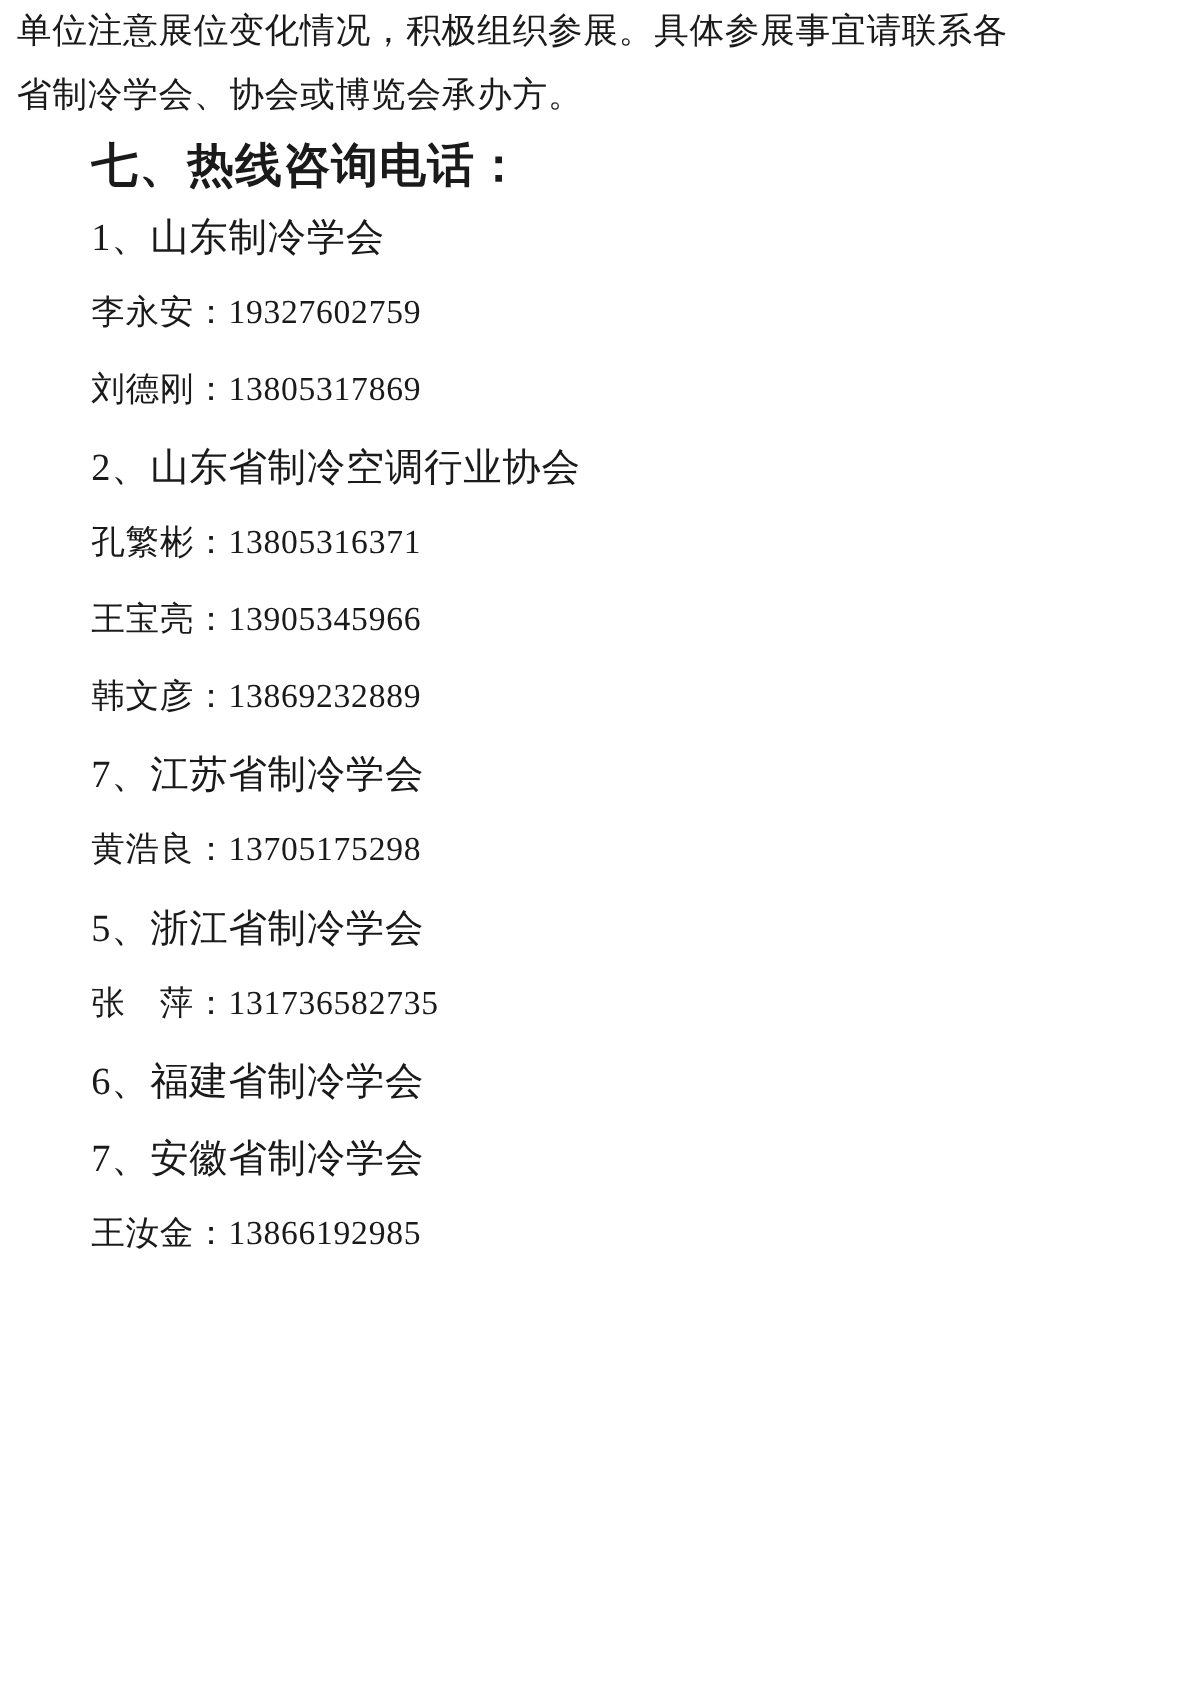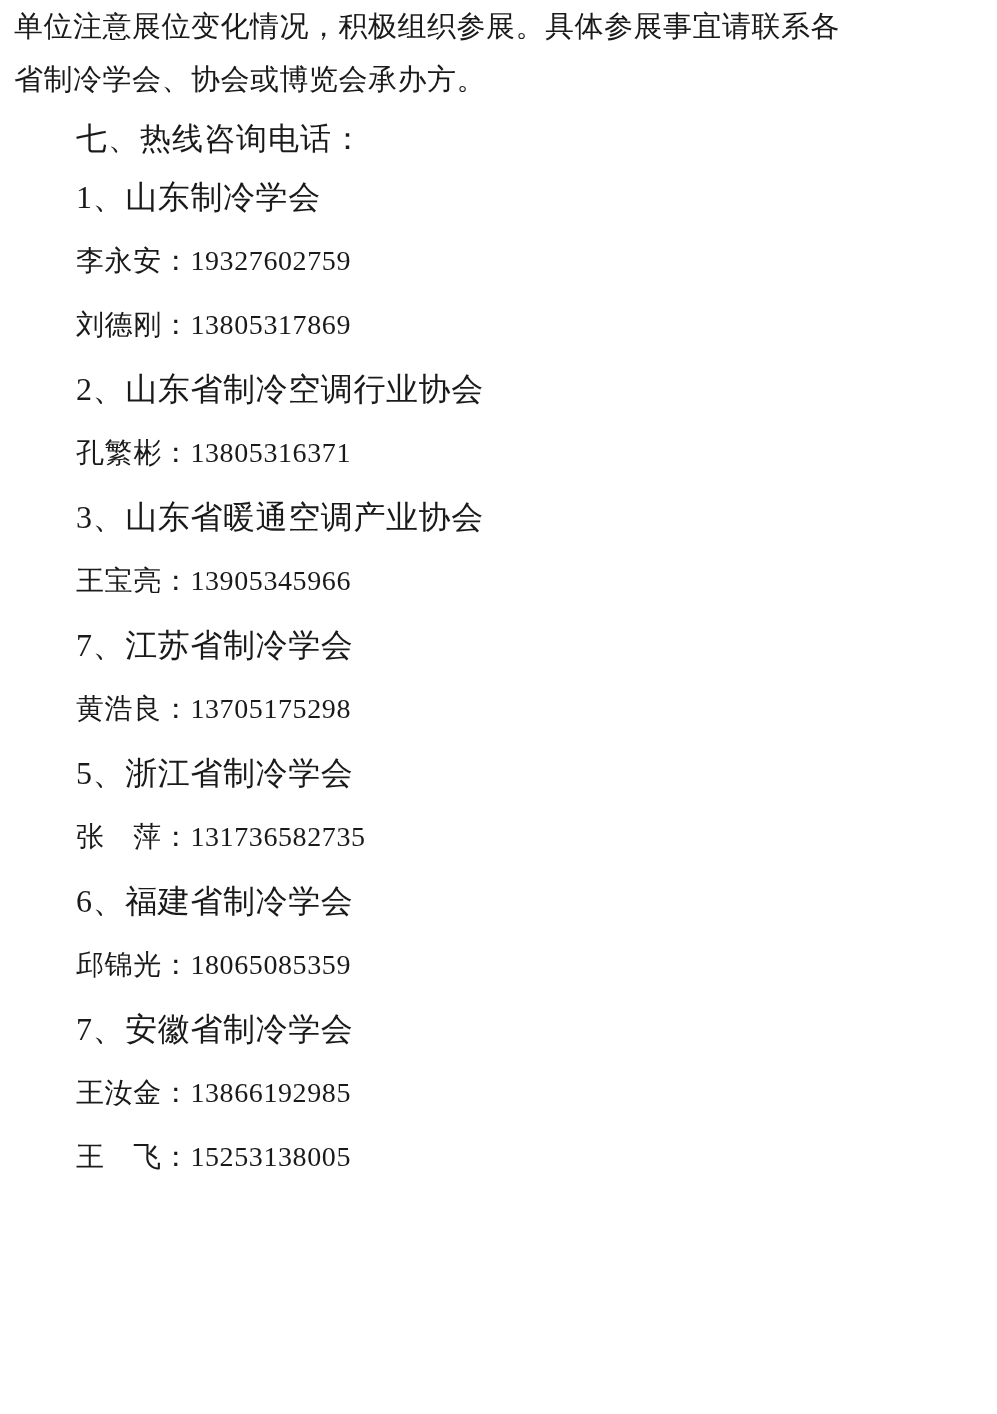--- a/index.html
+++ b/index.html
@@ -27,23 +27,23 @@
     line-height: 53px;
     letter-spacing: 0.5px;
     text-align: justify;
     text-justify: inter-ideograph;
     margin: 0;
   }
   .para .l1 { display: block; }
   .para .l2 { display: block; }
 
   .section-heading {
-    font-size: 31px;
+    font-size: 39px;
     line-height: 53px;
-    font-weight: normal;
+    font-weight: bold;
     letter-spacing: 1px;
     margin: 6px 0 0 0;
     text-indent: 62px;
   }
   .contact-list {
     margin: 0;
     padding: 0;
     list-style: none;
   }
   .contact-line {
@@ -71,26 +71,24 @@
   </p>
 
   <h2 class="section-heading">七、热线咨询电话：</h2>
 
   <ul class="contact-list">
     <li class="contact-line org-line">1、山东制冷学会</li>
     <li class="contact-line person-line">李永安：19327602759</li>
     <li class="contact-line person-line">刘德刚：13805317869</li>
     <li class="contact-line org-line">2、山东省制冷空调行业协会</li>
     <li class="contact-line person-line">孔繁彬：13805316371</li>
-    <li class="contact-line org-line">3、山东省暖通空调产业协会</li>
     <li class="contact-line person-line">王宝亮：13905345966</li>
+    <li class="contact-line person-line">韩文彦：13869232889</li>
     <li class="contact-line org-line">7、江苏省制冷学会</li>
     <li class="contact-line person-line">黄浩良：13705175298</li>
     <li class="contact-line org-line">5、浙江省制冷学会</li>
     <li class="contact-line person-line">张　萍：131736582735</li>
     <li class="contact-line org-line">6、福建省制冷学会</li>
-    <li class="contact-line person-line">邱锦光：18065085359</li>
     <li class="contact-line org-line">7、安徽省制冷学会</li>
     <li class="contact-line person-line">王汝金：13866192985</li>
-    <li class="contact-line person-line">王　飞：15253138005</li>
   </ul>
 
 </div>
 
 </body></html>

